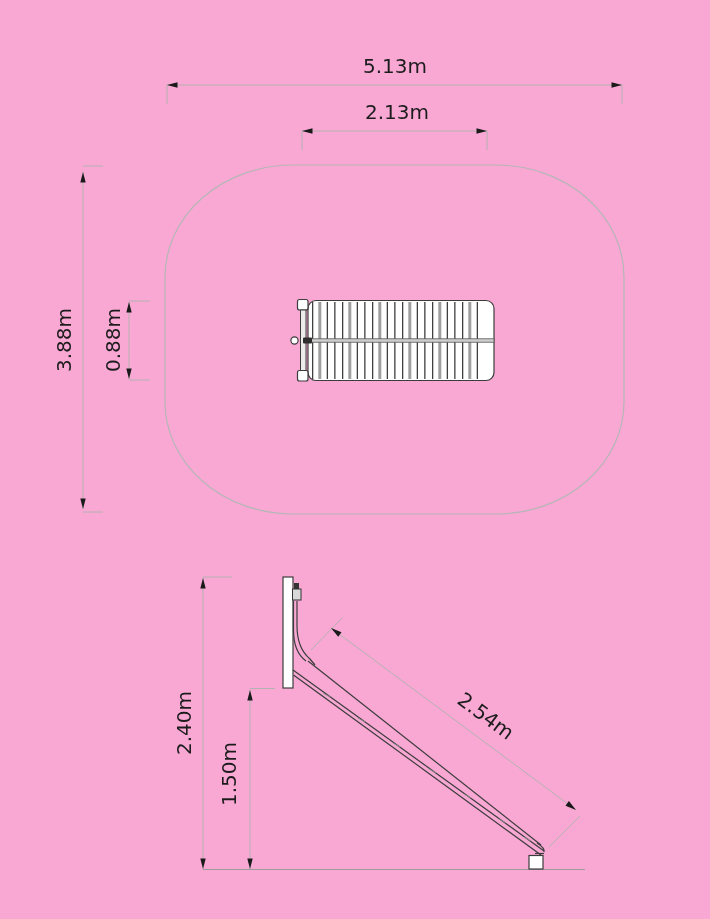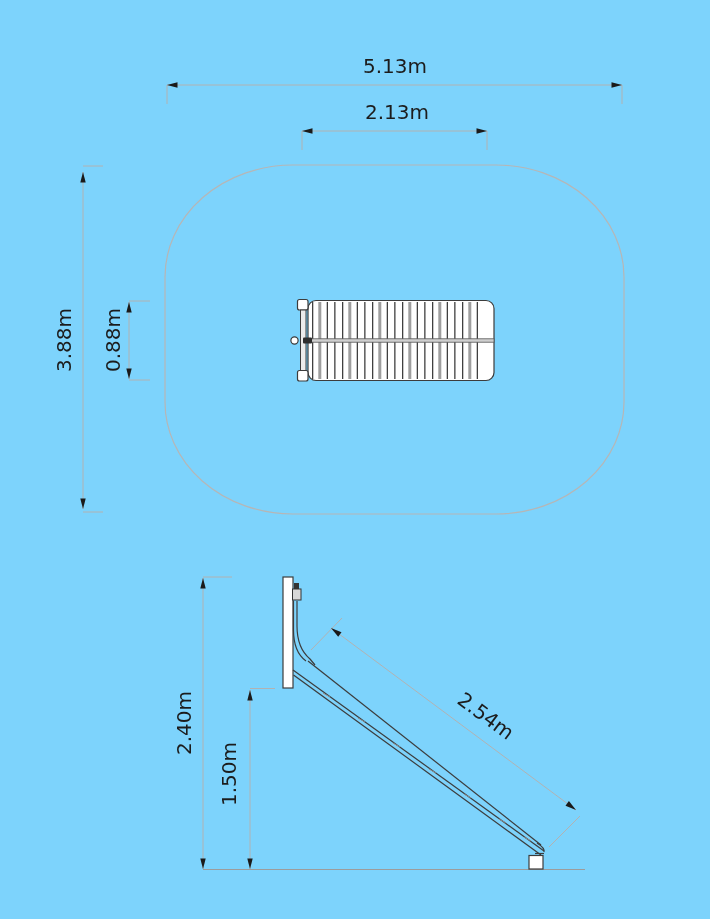--- a/index.html
+++ b/index.html
@@ -1,19 +1,19 @@
 <!DOCTYPE html>
 <html><head>
 <meta charset="utf-8">
 <style>
   html,body{margin:0;padding:0;background:#ffffff;}
   .canvas{
     position:relative;
     width:710px;height:919px;
-    background:#7dd3fc;
+    background:#f9a8d4;
     overflow:hidden;
     font-family:"DejaVu Sans", sans-serif;
   }
   svg{display:block;}
   .dim-line{stroke:#b2b2b2;stroke-width:1;fill:none;}
   .ext-line{stroke:#b2b2b2;stroke-width:1;fill:none;}
   .arrow{fill:#1a1a1a;stroke:none;}
   .equip{stroke:#3c3c3c;stroke-width:1.2;fill:none;}
   .equip-fill{stroke:#3c3c3c;stroke-width:1.2;fill:#ffffff;}
   .zone{stroke:#b6b6b6;stroke-width:1.2;fill:none;}

